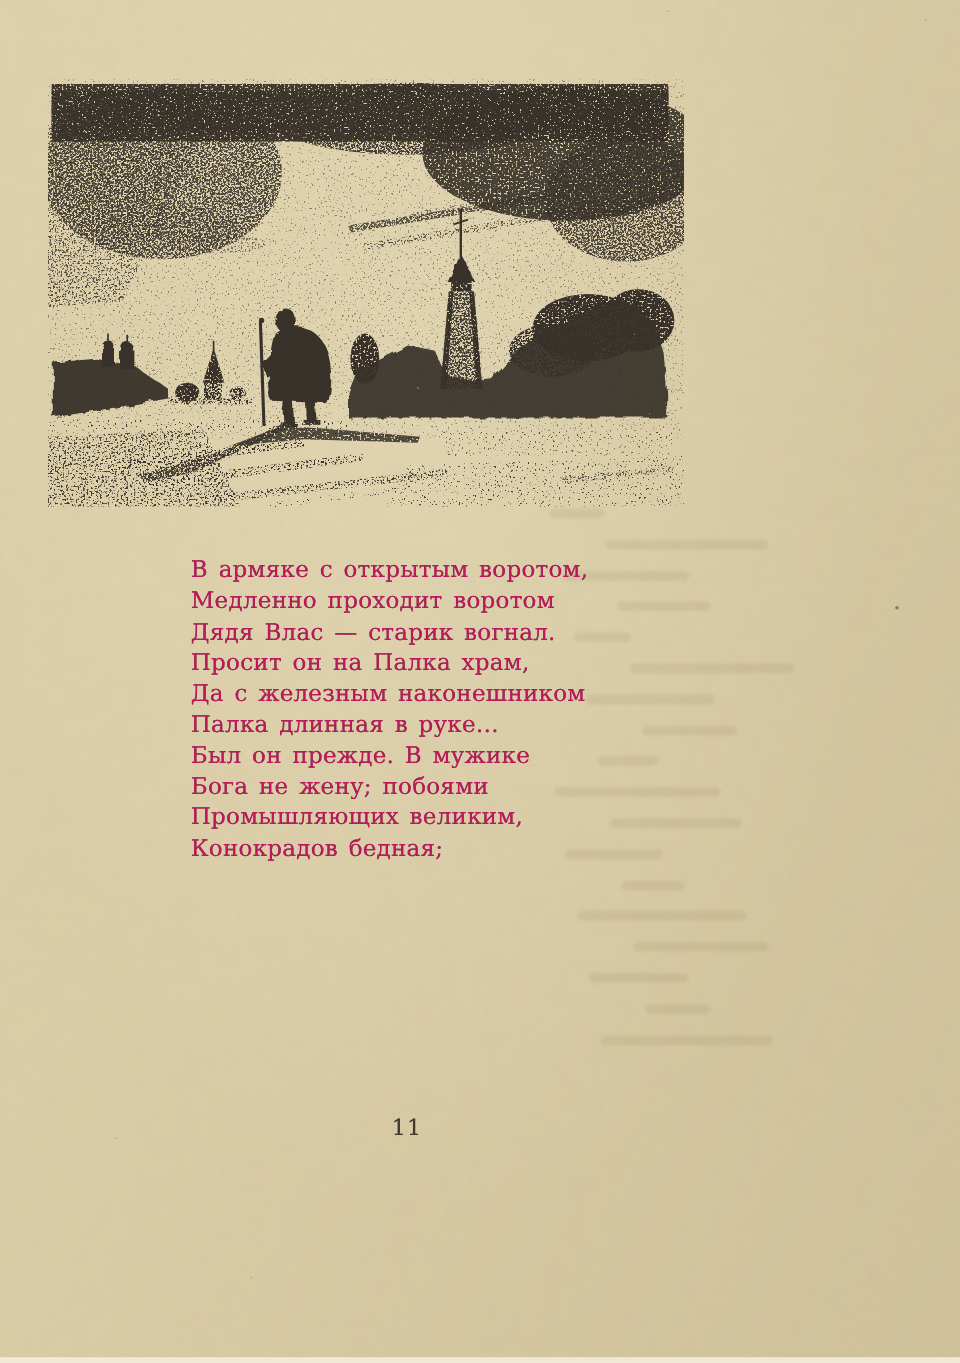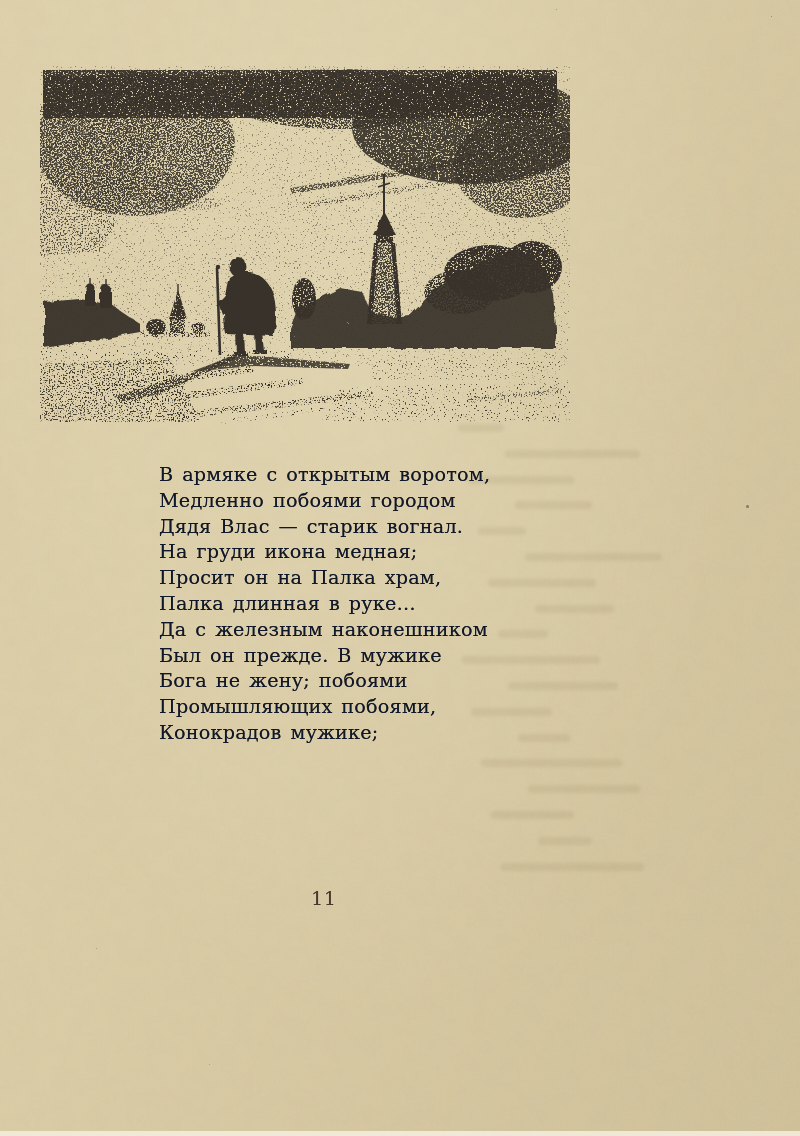--- a/index.html
+++ b/index.html
@@ -10,26 +10,26 @@
       radial-gradient(ellipse at 45% 28%, rgba(255,250,228,.20), rgba(255,250,228,0) 62%),
       linear-gradient(115deg, rgba(255,246,220,.12) 0%, rgba(255,246,220,0) 40%, rgba(110,88,50,.10) 100%);
     font-family:"DejaVu Serif","Liberation Serif",serif;
   }
   .tex{position:absolute;left:0;top:0;width:800px;height:1136px;pointer-events:none;}
   .illustration{position:absolute;left:40px;top:66px;width:530px;height:358px;margin:0;}
   .illustration svg{display:block;width:100%;height:100%;}
   .poem{position:absolute;left:159px;top:462px;width:330px;}
   .poem p{
     margin:0;height:25.8px;line-height:25.8px;font-size:19.2px;
-    letter-spacing:.2px;word-spacing:2.6px;color:#0f172a;
+    letter-spacing:.2px;word-spacing:2.6px;color:#be185d;
     text-shadow:0 0 .5px rgba(62,53,40,.78);
     white-space:nowrap;
   }
   .page-number{
-    position:absolute;left:296px;top:888px;width:56px;text-align:center;
+    position:absolute;left:296px;top:930px;width:56px;text-align:right;
     font-size:18.5px;color:#43392d;letter-spacing:1px;
     text-shadow:0 0 .5px rgba(62,53,40,.7);
   }
   .ghost{position:absolute;left:0;top:0;width:800px;height:1136px;pointer-events:none;}
   .ghost i{
     position:absolute;height:8px;border-radius:4px;display:block;
     background:rgba(118,98,58,.10);filter:blur(1.4px);
   }
   .specks{
     position:absolute;left:746px;top:505px;width:3px;height:3px;border-radius:50%;
@@ -213,29 +213,28 @@
       <i style="top: 733.6px; left: 518px; width: 52px;"></i>
       <i style="top: 759.4px; left: 481px; width: 141px;"></i>
       <i style="top: 785.2px; left: 528px; width: 112px;"></i>
       <i style="top: 811px; left: 491px; width: 83px;"></i>
       <i style="top: 836.8px; left: 538px; width: 54px;"></i>
       <i style="top: 862.6px; left: 501px; width: 143px;"></i>
     </div>
 
   <main class="poem">
     <p>В армяке с открытым воротом,</p>
-    <p>Медленно побоями городом</p>
+    <p>Медленно проходит воротом</p>
     <p>Дядя Влас — старик вогнал.</p>
-    <p>На груди икона медная;</p>
     <p>Просит он на Палка храм,</p>
+    <p>Да с железным наконешником</p>
     <p>Палка длинная в руке…</p>
-    <p>Да с железным наконешником</p>
     <p>Был он прежде.  В мужике</p>
     <p>Бога не жену; побоями</p>
-    <p>Промышляющих побоями,</p>
-    <p>Конокрадов мужике;</p>
+    <p>Промышляющих великим,</p>
+    <p>Конокрадов бедная;</p>
   </main>
 
   <div class="page-number">11</div>
 
   <div class="specks"></div>
   <div class="scan-edge"></div>
 </div>
 
 </body></html>

